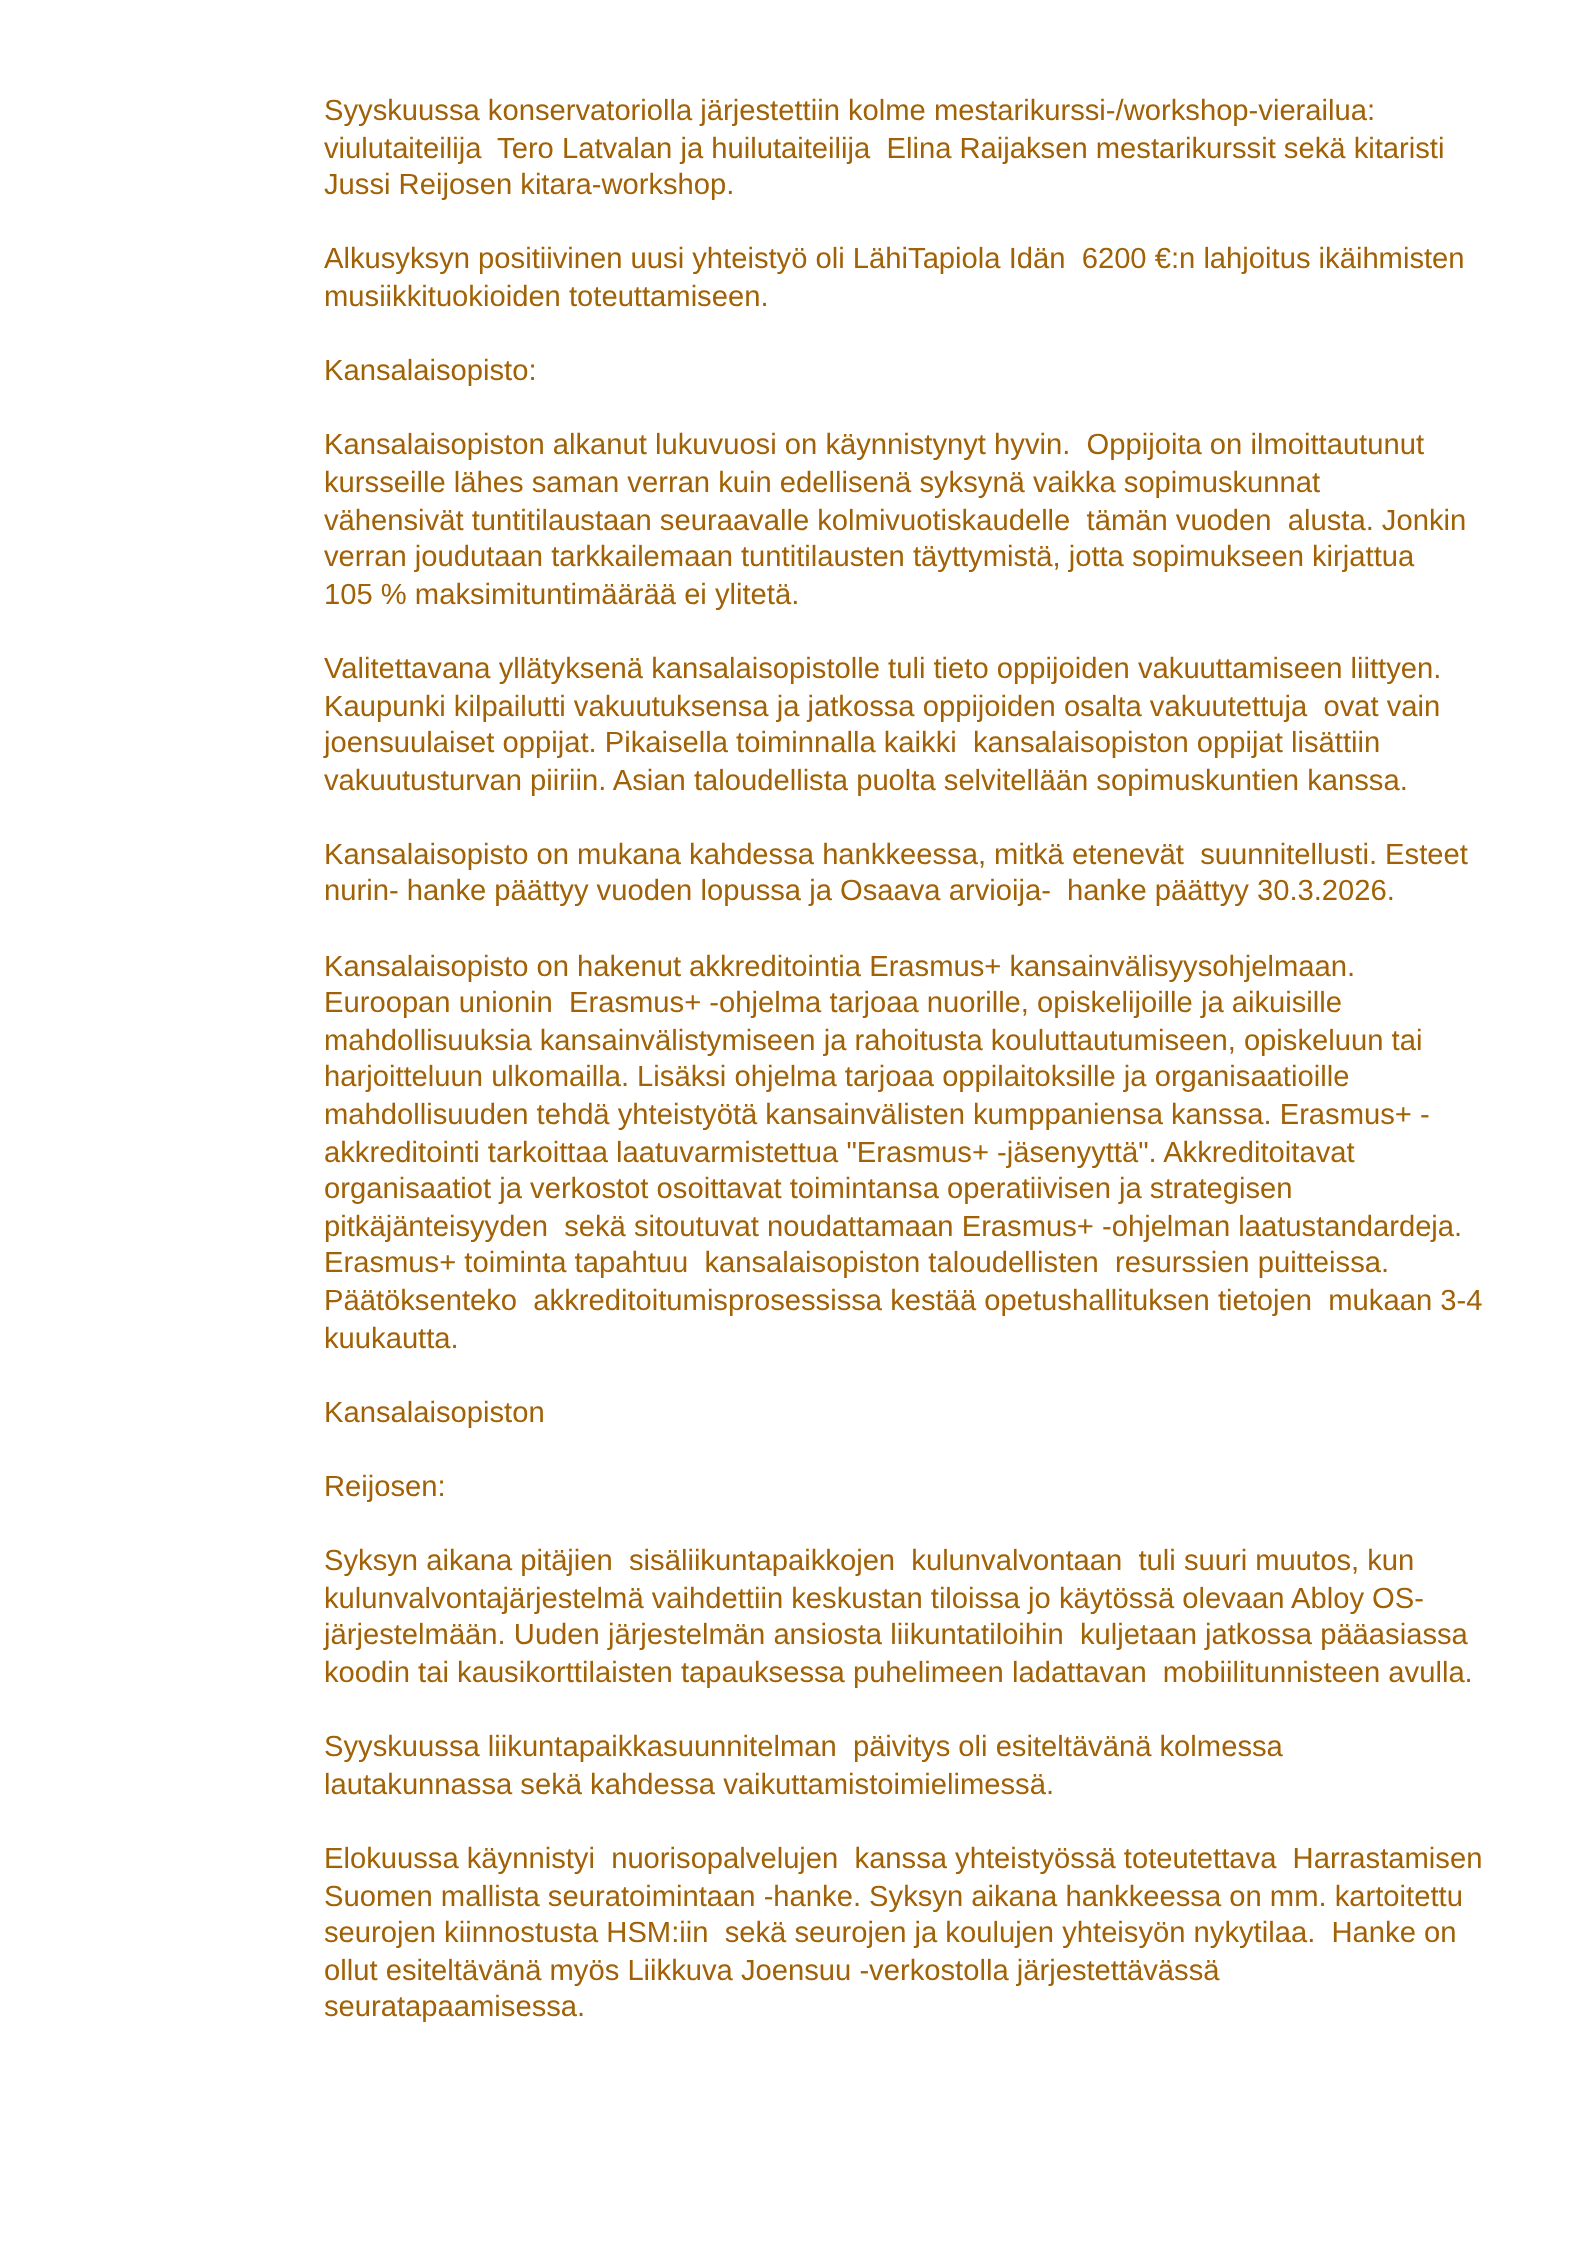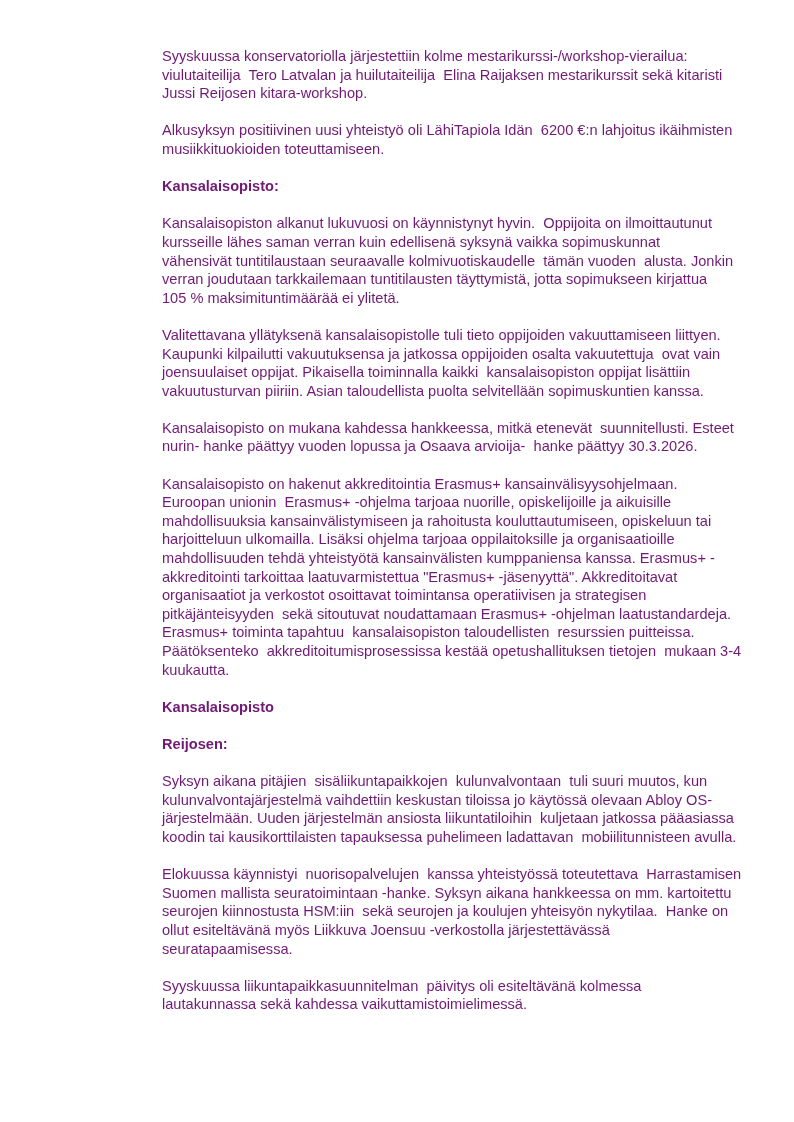--- a/index.html
+++ b/index.html
@@ -11,28 +11,28 @@
     position: relative;
     width: 794px;
     height: 1122px;
     background: #ffffff;
     overflow: hidden;
     box-sizing: border-box;
     padding: 47px 56px 0 162px;
     font-family: "Liberation Sans", "DejaVu Sans", sans-serif;
     font-size: 14.6px;
     line-height: 18.6px;
-    color: #701a75;
+    color: #a16207;
   }
   .block {
     white-space: pre;
     margin: 0 0 18.6px 0;
   }
   .heading {
-    font-weight: bold;
+    font-weight: normal;
   }
 </style>
 </head>
 <body>
 
 <div class="page">
   <div class="block">Syyskuussa konservatoriolla järjestettiin kolme mestarikurssi-/workshop-vierailua:
 viulutaiteilija  Tero Latvalan ja huilutaiteilija  Elina Raijaksen mestarikurssit sekä kitaristi
 Jussi Reijosen kitara-workshop.</div>
   <div class="block">Alkusyksyn positiivinen uusi yhteistyö oli LähiTapiola Idän  6200 €:n lahjoitus ikäihmisten
@@ -53,26 +53,26 @@
 Euroopan unionin  Erasmus+ -ohjelma tarjoaa nuorille, opiskelijoille ja aikuisille
 mahdollisuuksia kansainvälistymiseen ja rahoitusta kouluttautumiseen, opiskeluun tai
 harjoitteluun ulkomailla. Lisäksi ohjelma tarjoaa oppilaitoksille ja organisaatioille
 mahdollisuuden tehdä yhteistyötä kansainvälisten kumppaniensa kanssa. Erasmus+ -
 akkreditointi tarkoittaa laatuvarmistettua "Erasmus+ -jäsenyyttä". Akkreditoitavat
 organisaatiot ja verkostot osoittavat toimintansa operatiivisen ja strategisen
 pitkäjänteisyyden  sekä sitoutuvat noudattamaan Erasmus+ -ohjelman laatustandardeja.
 Erasmus+ toiminta tapahtuu  kansalaisopiston taloudellisten  resurssien puitteissa.
 Päätöksenteko  akkreditoitumisprosessissa kestää opetushallituksen tietojen  mukaan 3-4
 kuukautta.</div>
-  <div class="block heading">Kansalaisopisto</div>
+  <div class="block heading">Kansalaisopiston</div>
   <div class="block heading">Reijosen:</div>
   <div class="block">Syksyn aikana pitäjien  sisäliikuntapaikkojen  kulunvalvontaan  tuli suuri muutos, kun
 kulunvalvontajärjestelmä vaihdettiin keskustan tiloissa jo käytössä olevaan Abloy OS-
 järjestelmään. Uuden järjestelmän ansiosta liikuntatiloihin  kuljetaan jatkossa pääasiassa
 koodin tai kausikorttilaisten tapauksessa puhelimeen ladattavan  mobiilitunnisteen avulla.</div>
+  <div class="block">Syyskuussa liikuntapaikkasuunnitelman  päivitys oli esiteltävänä kolmessa
+lautakunnassa sekä kahdessa vaikuttamistoimielimessä.</div>
   <div class="block">Elokuussa käynnistyi  nuorisopalvelujen  kanssa yhteistyössä toteutettava  Harrastamisen
 Suomen mallista seuratoimintaan -hanke. Syksyn aikana hankkeessa on mm. kartoitettu
 seurojen kiinnostusta HSM:iin  sekä seurojen ja koulujen yhteisyön nykytilaa.  Hanke on
 ollut esiteltävänä myös Liikkuva Joensuu -verkostolla järjestettävässä
 seuratapaamisessa.</div>
-  <div class="block">Syyskuussa liikuntapaikkasuunnitelman  päivitys oli esiteltävänä kolmessa
-lautakunnassa sekä kahdessa vaikuttamistoimielimessä.</div>
 </div>
 
 </body></html>

